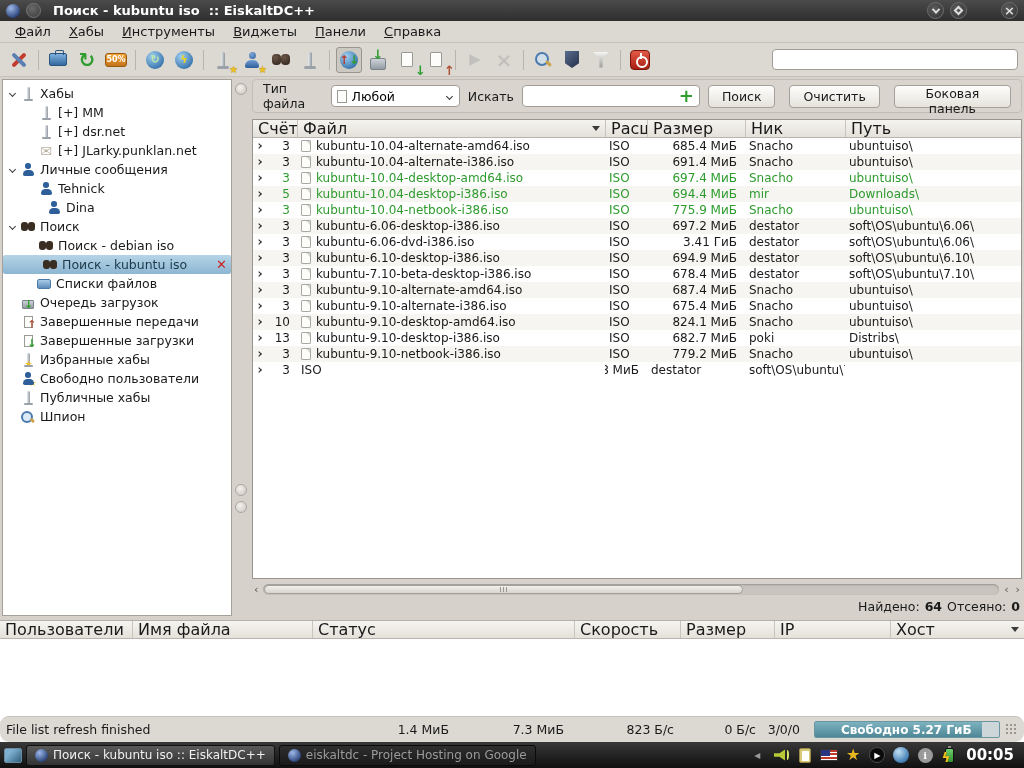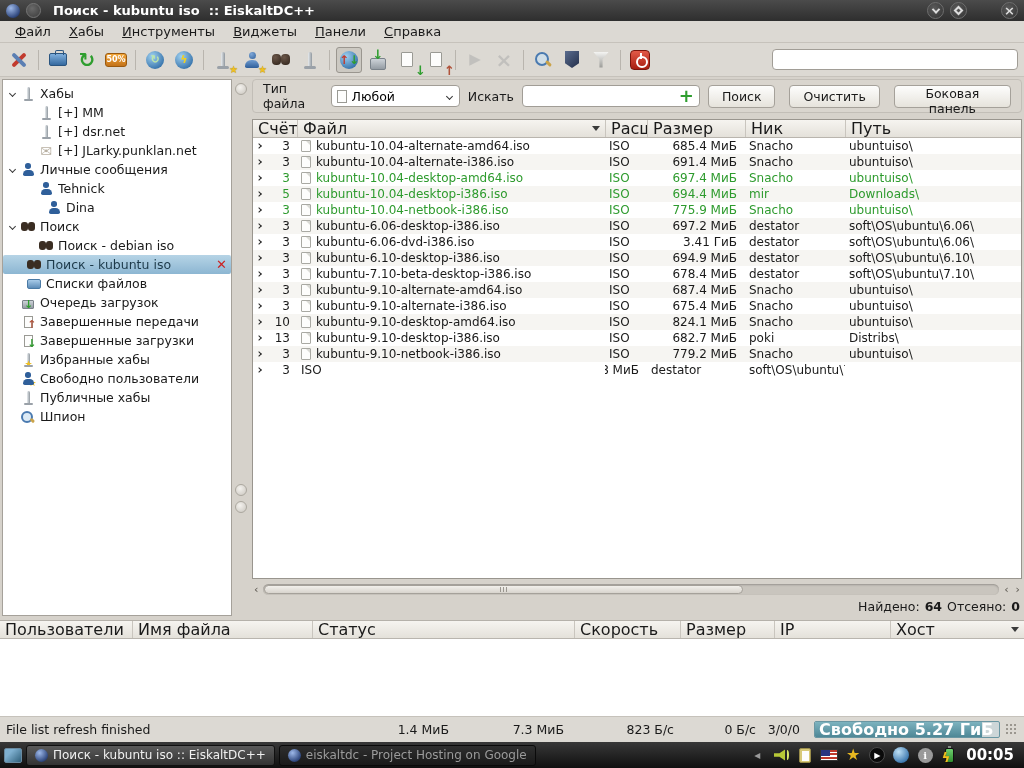--- a/index.html
+++ b/index.html
@@ -213,32 +213,32 @@
 
   
   .transfers { position:absolute; left:0; top:620px; width:1024px; height:124px;
     border-top:1px solid #b5b1aa; background:#fff; }
   .tgrid { display:grid; grid-template-columns:132px 180px 262px 106px 94px 116px 1fr;
     height:18px; background:linear-gradient(#f6f4f0,#e4e1da); border-bottom:1px solid #b9b5ae; }
 
   
   .statusbar { position:absolute; left:0; top:716px; width:1024px; height:26px;
     background:#dcd9d3; border-top:1px solid #c6c2bb; display:flex; align-items:center;
-    padding:0 6px; font-size:12.5px; color:#1a1a1a; }
+    padding:0 6px; font-size:12.5px; color:#1a1a1a;border-radius:9px; }
   .sb-msg { flex:1; }
   .sb-stat { text-align:right; }
   .sb-stat.s0 { min-width:120px; } .sb-stat.s1 { min-width:115px; }
   .sb-stat.s2 { min-width:110px; } .sb-stat.s3 { min-width:82px; }
   .sb-stat.s4 { min-width:44px; margin-right:14px; }
   .fsbar { width:186px; height:17px; background:#cdd6d8; border:1px solid #6a96a2;
     border-radius:2px; position:relative; overflow:hidden; }
   .fsfill { position:absolute; left:0; top:0; height:100%; width:91%;
     background:linear-gradient(#7db3bf,#4e8796); display:flex; align-items:center;
     justify-content:center; }
-  .fsfill span { color:#fff; font-weight:bold; font-size:16px; white-space:nowrap;margin-left:15px; }
+  .fsfill span { color:#fff; font-weight:bold; font-size:12px; white-space:nowrap;margin-left:15px; }
   .grip { width:13px; height:13px; margin-left:5px;
     background:radial-gradient(circle,#9a968f 1px,transparent 1.5px) 0 0/4px 4px; }
 
   
   .taskbar { position:absolute; left:0; top:742px; width:1024px; height:26px;
     background:linear-gradient(#383838,#101010); display:flex; align-items:center;
     padding:0 4px; gap:4px; }
   .showdesk { width:18px; height:15px; border-radius:2px; border:1px solid #6a8aa0;
     background:linear-gradient(135deg,#7fb0d0 30%,#2f5f7a); }
   .task { height:21px; border-radius:3px; display:flex; align-items:center; gap:5px;
@@ -457,29 +457,29 @@
             </span>
             <span class="lbl">Поиск</span>
           </div>
           <div class="titem" style="padding-left: 20px;">
             <span class="exp"></span>
             <span class="ticon">
               <span class="s-binoc"></span>
             </span>
             <span class="lbl">Поиск - debian iso</span>
           </div>
-          <div class="titem sel" style="padding-left: 8px;">
+          <div class="titem sel" style="padding-left: 24px;">
             <span class="exp"></span>
             <span class="ticon">
               <span class="s-binoc"></span>
             </span>
             <span class="lbl">Поиск - kubuntu iso</span>
             <span class="closex">✕</span>
           </div>
-          <div class="titem" style="padding-left: 8px;">
+          <div class="titem" style="padding-left: 18px;">
             <span class="exp"></span>
             <span class="ticon">
               <span class="s-case"></span>
             </span>
             <span class="lbl">Списки файлов</span>
           </div>
           <div class="titem" style="padding-left: 2px;">
             <span class="exp"></span>
             <span class="ticon">
               <span class="s-box">

